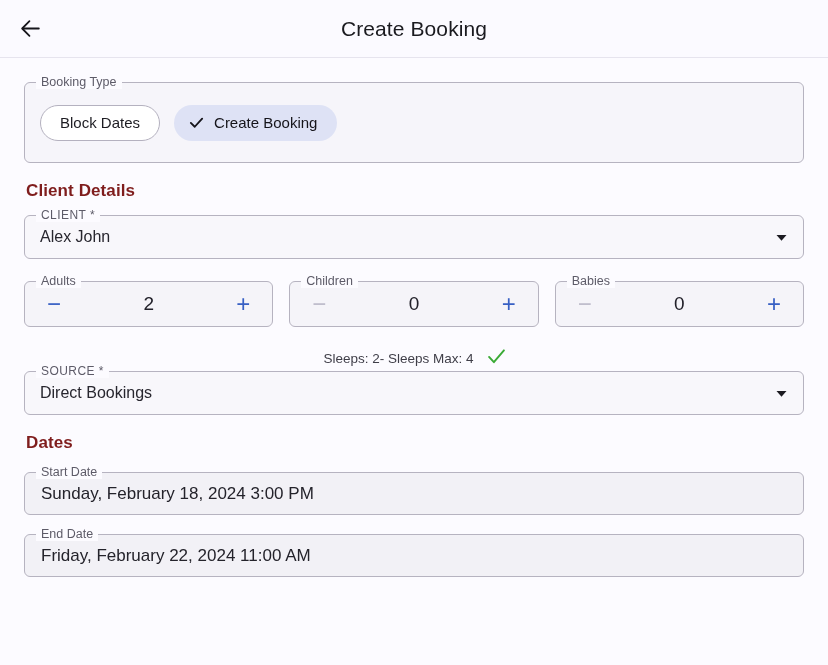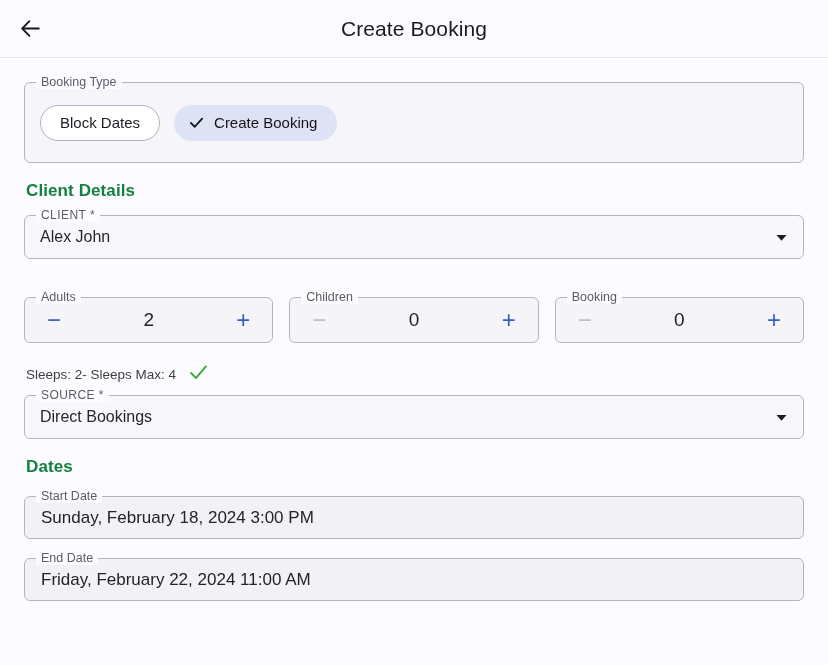--- a/index.html
+++ b/index.html
@@ -108,21 +108,21 @@
     border: 1px solid transparent;
     color: #15141a;
     padding-left: 13px;
   }
   .seg .check { display: flex; align-items: center; }
 
   
   .section-title {
     font-size: 17px;
     font-weight: 700;
-    color: #15803d;
+    color: #7f1d1d;
     margin: 18px 0 14px 2px;
     letter-spacing: 0.1px;
   }
 
   
   .select-field {
     height: 44px;
     display: flex;
     align-items: center;
     padding: 0 14px 0 15px;
@@ -133,21 +133,21 @@
     flex: 1;
     font-size: 16px;
     color: #27262e;
   }
   .caret { display: flex; align-items: center; padding-left: 8px; }
 
   
   .stepper-row {
     display: flex;
     gap: 16px;
-    margin-top: 38px;
+    margin-top: 22px;
   }
   .stepper {
     flex: 1;
     height: 46px;
     display: flex;
     align-items: center;
     justify-content: space-between;
     padding: 0 16px;
     background: #f5f4f9;
   }
@@ -171,21 +171,22 @@
     color: #22212a;
     flex: 1;
     text-align: center;
   }
 
   
   .sleeps-row {
     display: flex;
     align-items: center;
     gap: 12px;
-    margin: 19px 0 8px 2px;
+    margin: 19px 0 0 2px;
+    justify-content: center;
   }
   .sleeps-text {
     font-size: 13.5px;
     color: #3f3e48;
   }
 
   
   .date-field {
     height: 43px;
     display: flex;
@@ -256,21 +257,21 @@
     </div>
 
     <div class="field stepper">
       <span class="legend">Children</span>
       <button class="step-btn disabled">−</button>
       <span class="step-value">0</span>
       <button class="step-btn">+</button>
     </div>
 
     <div class="field stepper">
-      <span class="legend">Booking</span>
+      <span class="legend">Babies</span>
       <button class="step-btn disabled">−</button>
       <span class="step-value">0</span>
       <button class="step-btn">+</button>
     </div>
   </div>
 
   <div class="sleeps-row">
     <span class="sleeps-text">Sleeps: 2- Sleeps Max: 4</span>
     <span>
       <svg width="21" height="21" viewBox="0 0 24 24" fill="none" stroke="#3aaa35" stroke-width="2.2" stroke-linecap="round" stroke-linejoin="round">

